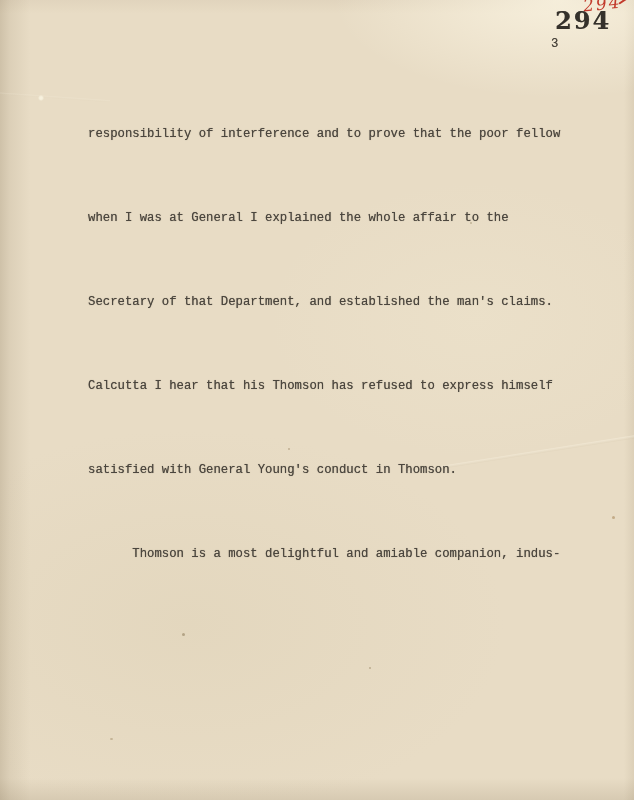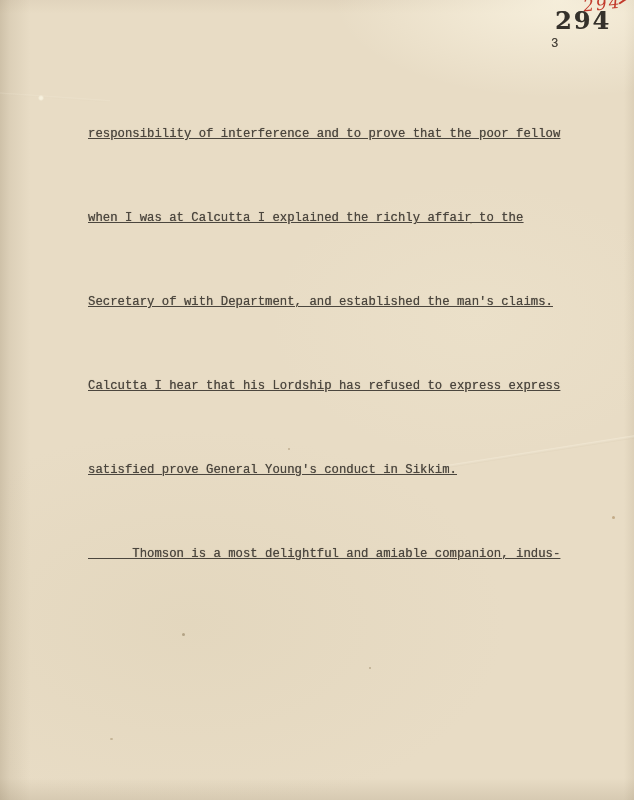--- a/index.html
+++ b/index.html
@@ -109,21 +109,21 @@
     position: absolute;
     top: 64px;
     left: 88px;
     width: 510px;
     color: #4b463e;
     font-size: 12.3px;
     line-height: 28px;
     white-space: pre;
     text-shadow: 0 0 0.7px rgba(72,66,55,0.75);
   }
-  .letter-line { height: 28px; text-decoration: underline; }
+  .letter-line { height: 28px; }
   .uline {
     text-decoration: underline;
     text-decoration-thickness: 1px;
     text-underline-offset: 3px;
   }
 </style>
 </head>
 <body>
 
 <div class="paper">
@@ -139,24 +139,24 @@
   <div class="speck sp6"></div>
 
   <div class="handwritten-red"><span>294</span><span class="tail"></span></div>
 
   <div class="stamp">294</div>
 
   <div class="page-number">3</div>
 
   <div class="letter-body">
     <div class="letter-line">responsibility of interference and to prove that the poor fellow</div>
-    <div class="letter-line">when I was at Calcutta I explained the richly affair to the</div>
-    <div class="letter-line">Secretary of with Department, and established the man's claims.</div>
-    <div class="letter-line">Calcutta I hear that his Lordship has refused to express express</div>
-    <div class="letter-line">satisfied prove General Young's conduct in Sikkim.</div>
+    <div class="letter-line">when I was at General I explained the whole affair to the</div>
+    <div class="letter-line">Secretary of that Department, and established the man's claims.</div>
+    <div class="letter-line">Calcutta I hear that his Thomson has refused to express himself</div>
+    <div class="letter-line">satisfied with General Young's conduct in Thomson.</div>
     <div class="letter-line">      Thomson is a most delightful and amiable companion, indus-</div>
     
     
     
     
     
     
   </div>
 
 </div>

